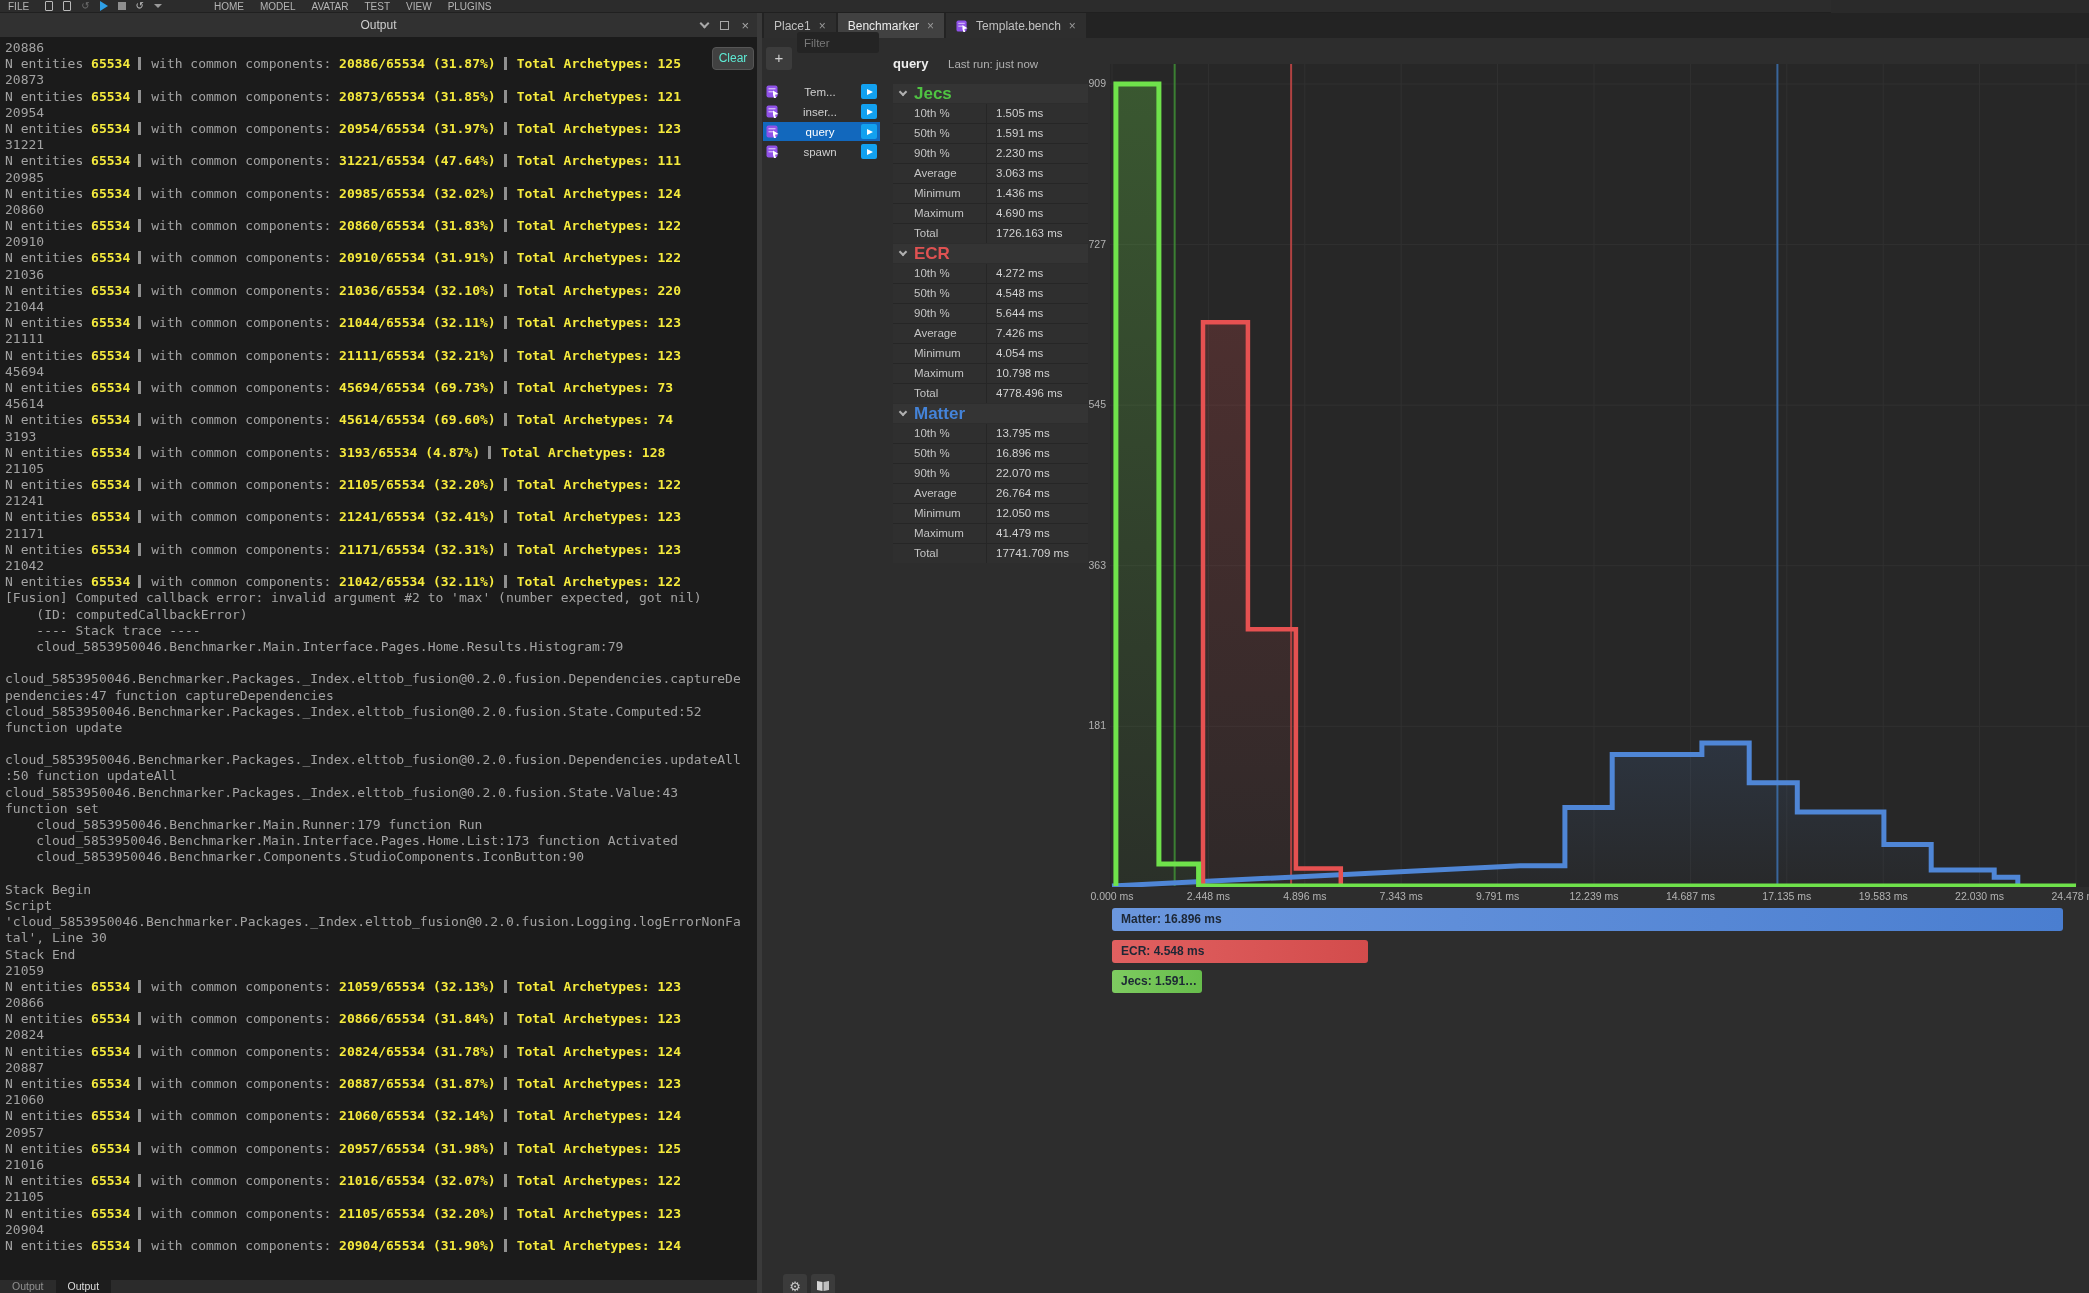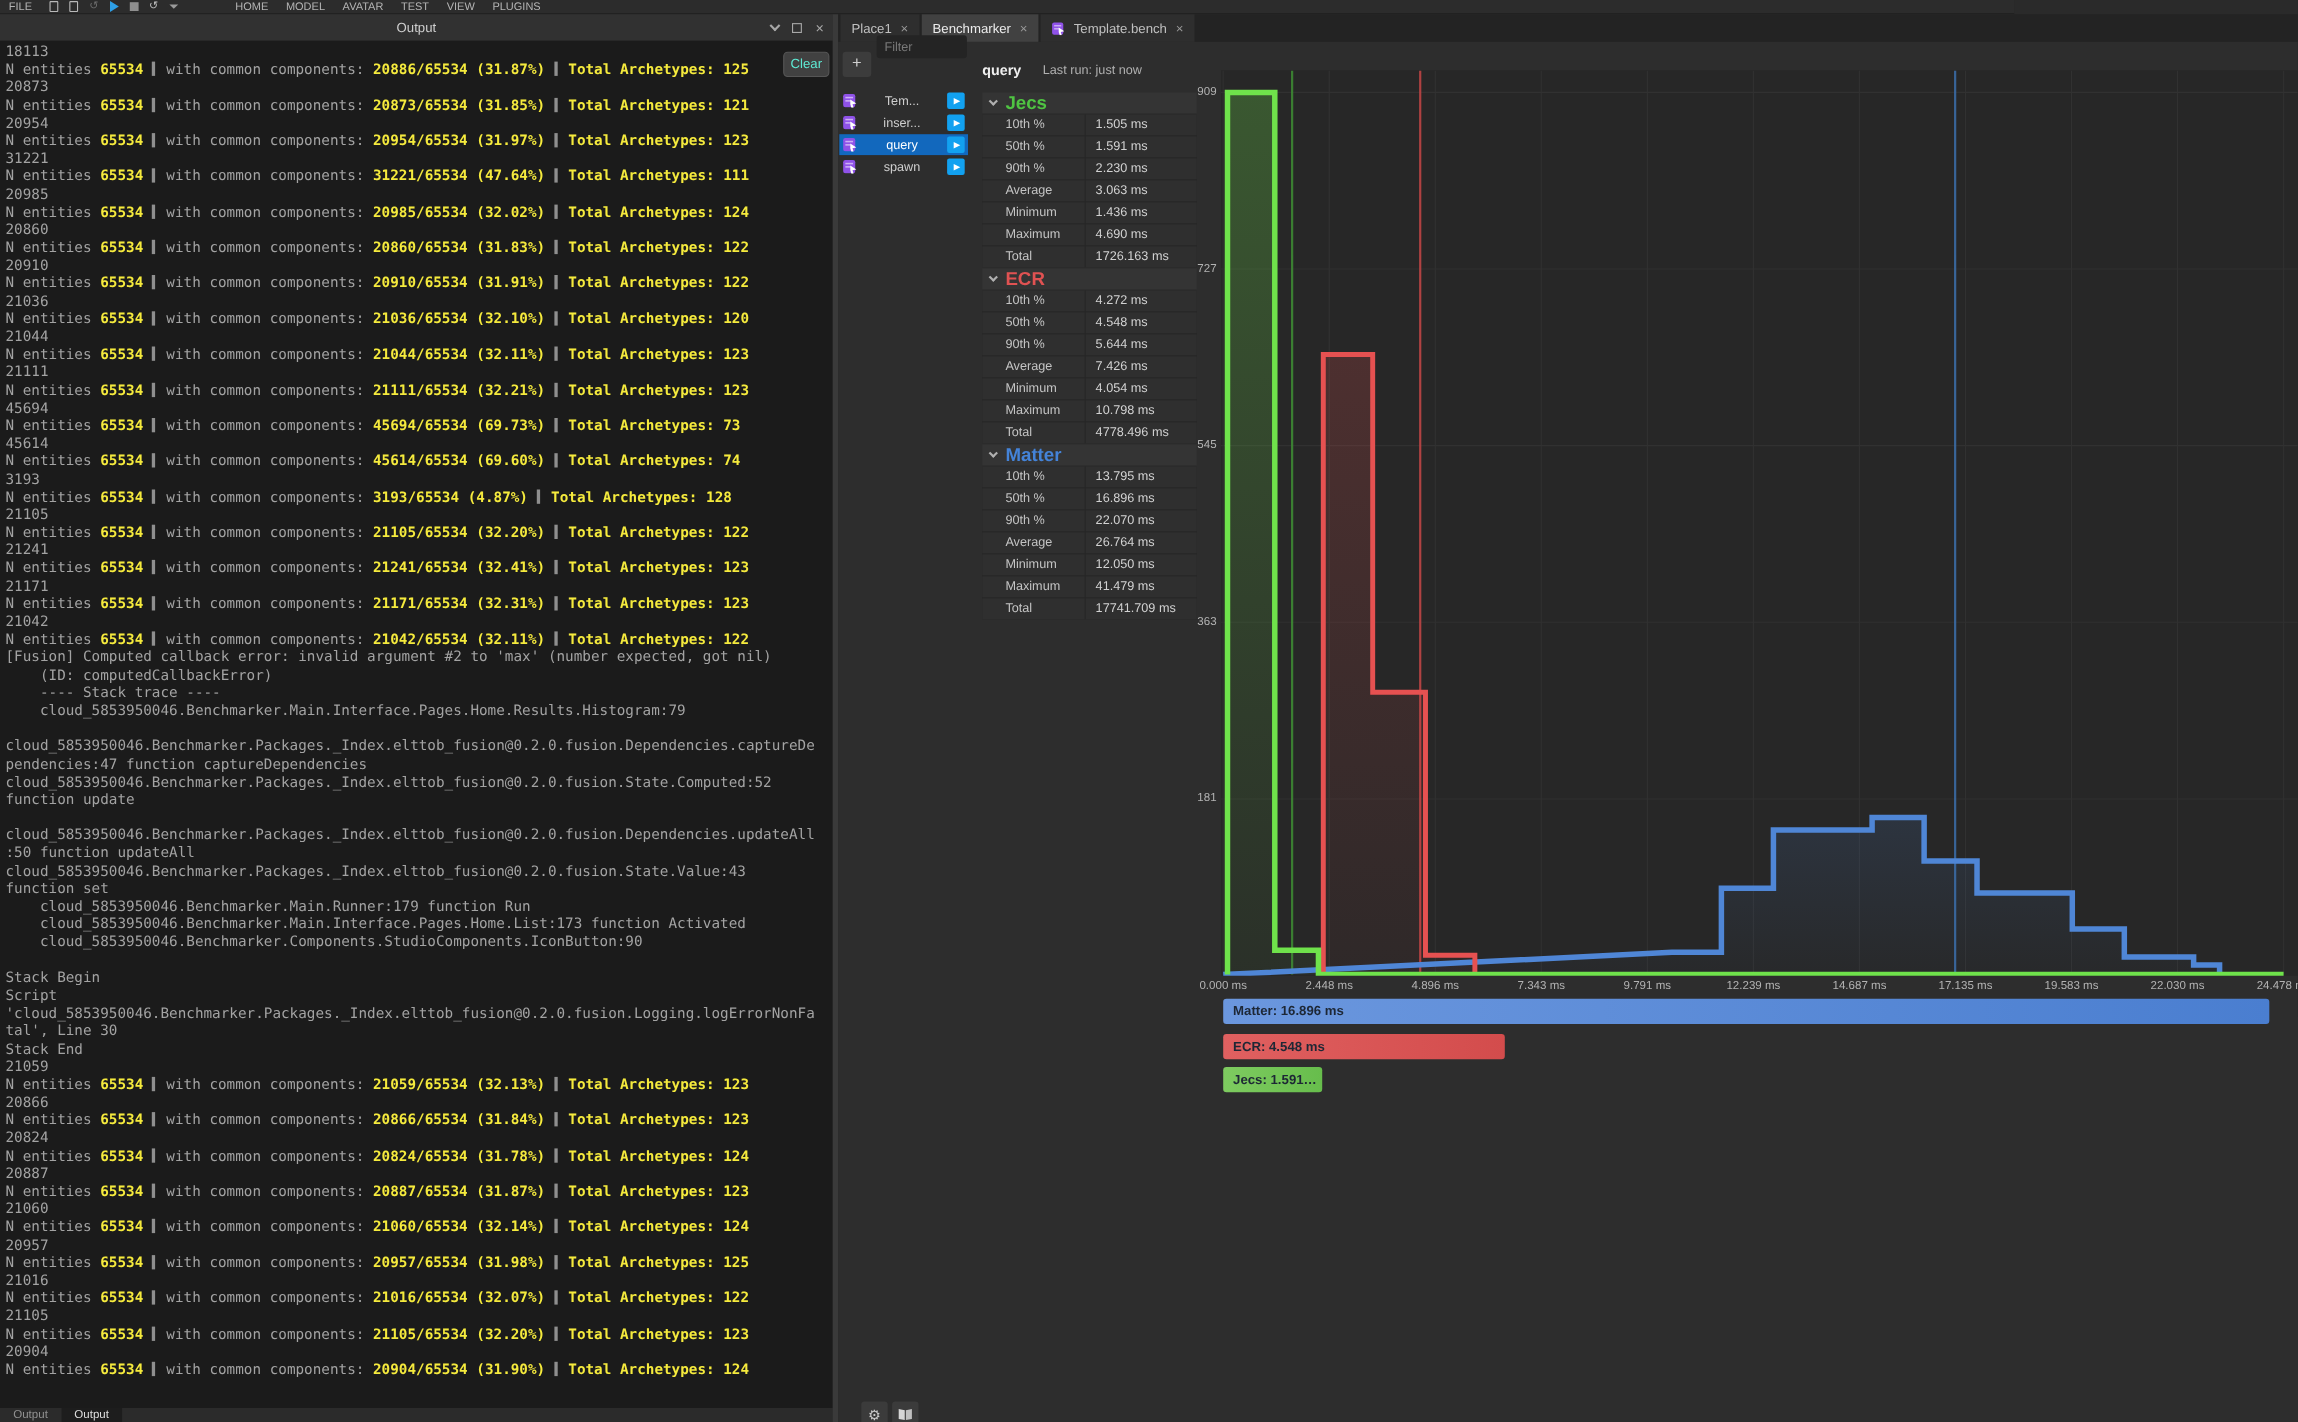--- a/index.html
+++ b/index.html
@@ -122,36 +122,36 @@
 <div id="out-header" class="abs">
   <div id="out-title">Output</div>
   <div id="out-icons">
     <span class="chev"></span>
     <span class="ic-float"></span>
     <span class="ic-close">×</span>
   </div>
 </div>
 
 <div id="console" class="abs">
-    <div class="line dim">18113</div>
+    <div class="line dim">20886</div>
     <div class="line"><span class="dim">N entities </span><span class="hl">65534</span><span class="sep"></span><span class="dim">with common components: </span><span class="hl">20886/65534 (31.87%)</span><span class="sep"></span><span class="hl">Total Archetypes: 125</span></div>
     <div class="line dim">20873</div>
     <div class="line"><span class="dim">N entities </span><span class="hl">65534</span><span class="sep"></span><span class="dim">with common components: </span><span class="hl">20873/65534 (31.85%)</span><span class="sep"></span><span class="hl">Total Archetypes: 121</span></div>
     <div class="line dim">20954</div>
     <div class="line"><span class="dim">N entities </span><span class="hl">65534</span><span class="sep"></span><span class="dim">with common components: </span><span class="hl">20954/65534 (31.97%)</span><span class="sep"></span><span class="hl">Total Archetypes: 123</span></div>
     <div class="line dim">31221</div>
     <div class="line"><span class="dim">N entities </span><span class="hl">65534</span><span class="sep"></span><span class="dim">with common components: </span><span class="hl">31221/65534 (47.64%)</span><span class="sep"></span><span class="hl">Total Archetypes: 111</span></div>
     <div class="line dim">20985</div>
     <div class="line"><span class="dim">N entities </span><span class="hl">65534</span><span class="sep"></span><span class="dim">with common components: </span><span class="hl">20985/65534 (32.02%)</span><span class="sep"></span><span class="hl">Total Archetypes: 124</span></div>
     <div class="line dim">20860</div>
     <div class="line"><span class="dim">N entities </span><span class="hl">65534</span><span class="sep"></span><span class="dim">with common components: </span><span class="hl">20860/65534 (31.83%)</span><span class="sep"></span><span class="hl">Total Archetypes: 122</span></div>
     <div class="line dim">20910</div>
     <div class="line"><span class="dim">N entities </span><span class="hl">65534</span><span class="sep"></span><span class="dim">with common components: </span><span class="hl">20910/65534 (31.91%)</span><span class="sep"></span><span class="hl">Total Archetypes: 122</span></div>
     <div class="line dim">21036</div>
-    <div class="line"><span class="dim">N entities </span><span class="hl">65534</span><span class="sep"></span><span class="dim">with common components: </span><span class="hl">21036/65534 (32.10%)</span><span class="sep"></span><span class="hl">Total Archetypes: 120</span></div>
+    <div class="line"><span class="dim">N entities </span><span class="hl">65534</span><span class="sep"></span><span class="dim">with common components: </span><span class="hl">21036/65534 (32.10%)</span><span class="sep"></span><span class="hl">Total Archetypes: 220</span></div>
     <div class="line dim">21044</div>
     <div class="line"><span class="dim">N entities </span><span class="hl">65534</span><span class="sep"></span><span class="dim">with common components: </span><span class="hl">21044/65534 (32.11%)</span><span class="sep"></span><span class="hl">Total Archetypes: 123</span></div>
     <div class="line dim">21111</div>
     <div class="line"><span class="dim">N entities </span><span class="hl">65534</span><span class="sep"></span><span class="dim">with common components: </span><span class="hl">21111/65534 (32.21%)</span><span class="sep"></span><span class="hl">Total Archetypes: 123</span></div>
     <div class="line dim">45694</div>
     <div class="line"><span class="dim">N entities </span><span class="hl">65534</span><span class="sep"></span><span class="dim">with common components: </span><span class="hl">45694/65534 (69.73%)</span><span class="sep"></span><span class="hl">Total Archetypes: 73</span></div>
     <div class="line dim">45614</div>
     <div class="line"><span class="dim">N entities </span><span class="hl">65534</span><span class="sep"></span><span class="dim">with common components: </span><span class="hl">45614/65534 (69.60%)</span><span class="sep"></span><span class="hl">Total Archetypes: 74</span></div>
     <div class="line dim">3193</div>
     <div class="line"><span class="dim">N entities </span><span class="hl">65534</span><span class="sep"></span><span class="dim">with common components: </span><span class="hl">3193/65534 (4.87%)</span><span class="sep"></span><span class="hl">Total Archetypes: 128</span></div>

